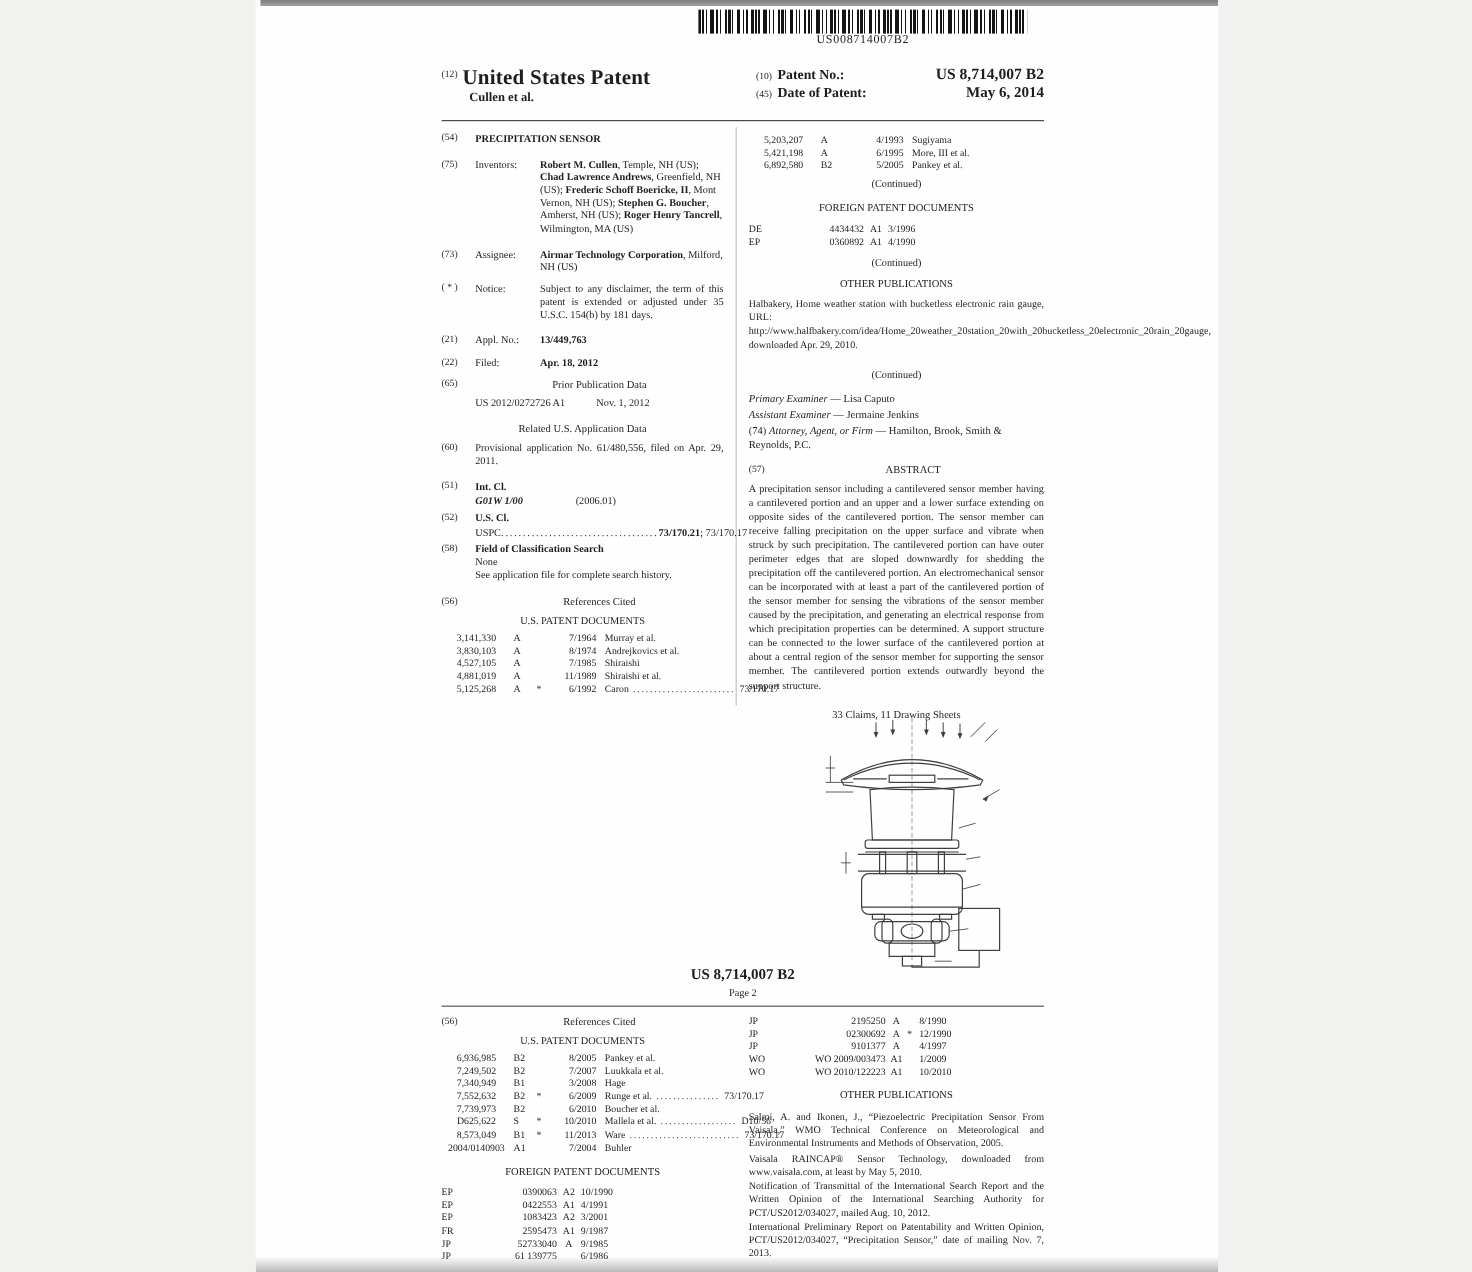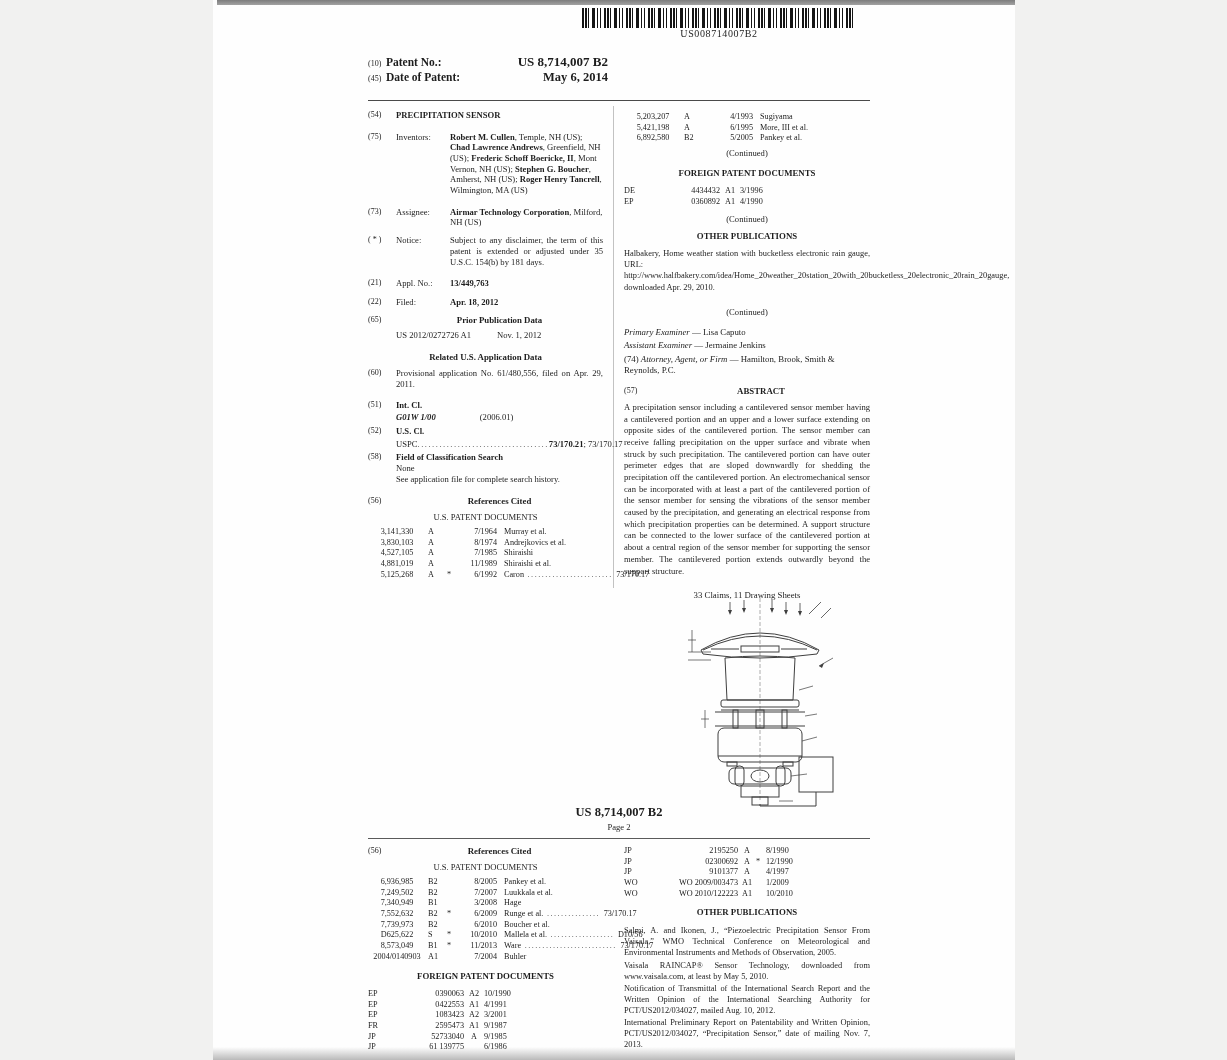--- a/index.html
+++ b/index.html
@@ -23,21 +23,21 @@
   .rule2{position:absolute;top:838px;left:155px;width:502px;border-top:1.4px solid #5a5a5a}
   .vdiv{position:absolute;top:106px;left:400px;width:1px;height:482px;background:#c2c2c2}
   .cols{position:absolute;top:110px;left:155px;width:502px;display:flex;gap:21px}
   .colL{width:235px}
   .colR{width:246px}
   .fr{display:grid;grid-template-columns:28px 54px 1fr;font-size:8.6px;line-height:1.24;margin-bottom:7.5px}
   .fr2{display:grid;grid-template-columns:28px 1fr;font-size:8.6px;line-height:1.24;margin-bottom:7.5px}
   .tag{font-size:8px}
   .bold{font-weight:bold}
   .just{text-align:justify}
-  .chead{text-align:center;font-weight:bold;font-size:8.8px}
+  .chead{text-align:center;font-weight:normal;font-size:8.8px}
   .csub{text-align:center;font-size:8.6px;margin:5px 0 5px}
   .cplain{text-align:center;font-size:8.6px;margin:4px 0}
   .reft{font-size:8.2px;line-height:1.3;margin:2px 0 4px}
   .refrow{display:grid;grid-template-columns:58px 17px 8px 40px 1fr;column-gap:2px}
   .refrow .c-num{text-align:center}
   .refrow .c-date{text-align:right}
   .refrow .c-name{padding-left:5px;white-space:nowrap}
   .ldr{letter-spacing:1.5px;color:#3a3a3a}
   .forrow{display:grid;grid-template-columns:26px 70px 20px 1fr;font-size:8.2px;line-height:1.3}
   .forrow .c-num{text-align:right}
@@ -63,20 +63,25 @@
 </head>
 <body>
 
 <div class="page">
   <div class="topbar"></div>
 
   <div class="bc"></div>
   <div class="bctext">US008714007B2</div>
 
   <div class="hdr">
+    <div class="hdrL">
+      <div><span class="t12">(12)</span>
+        <span class="title">United States Patent</span></div>
+      <div class="auth">Cullen et al.</div>
+    </div>
     <div class="hdrR">
       <div class="row">
         <span class="tg">(10)</span>
         <span class="lb">Patent No.:</span>
         <span class="vl">US 8,714,007 B2</span>
       </div>
       <div class="row">
         <span class="tg">(45)</span>
         <span class="lb">Date of Patent:</span>
         <span class="vl2">May 6, 2014</span>

